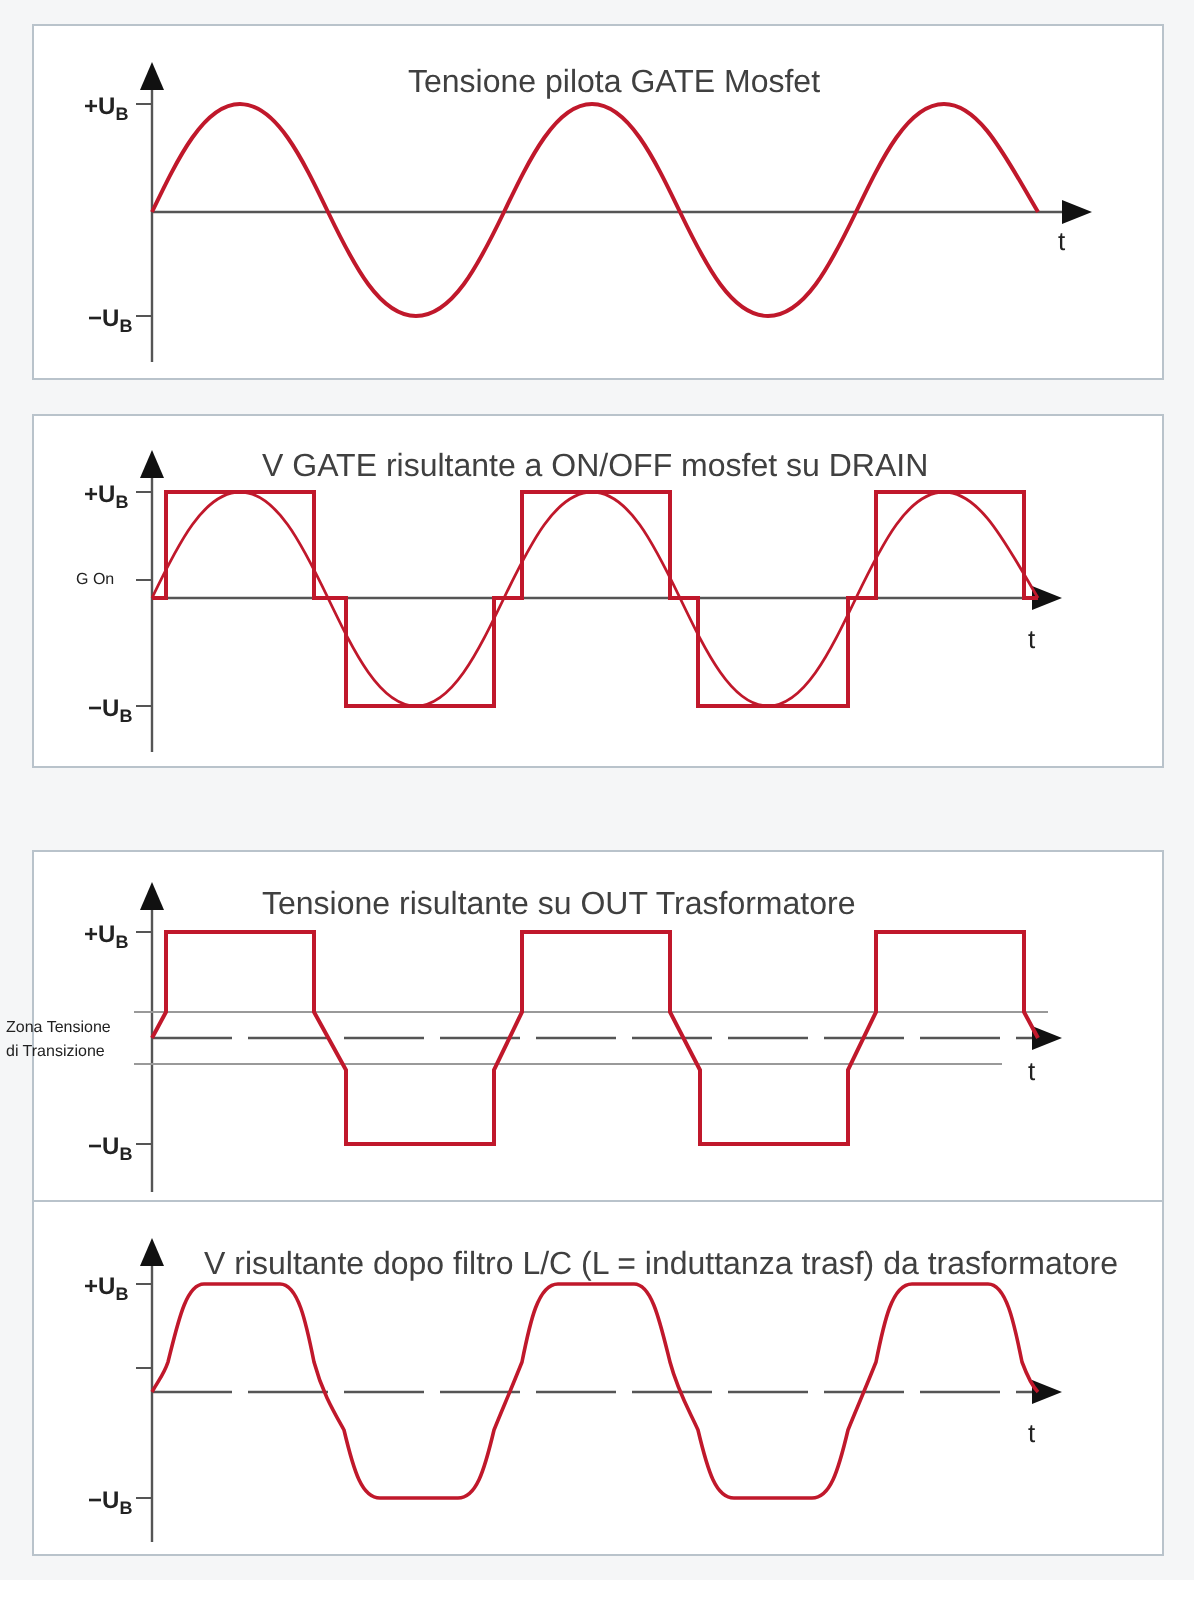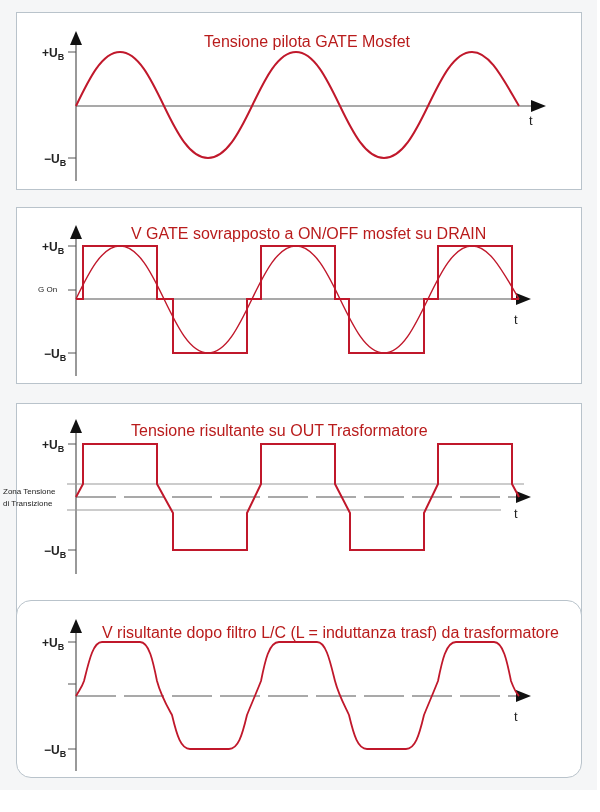--- a/index.html
+++ b/index.html
@@ -1,20 +1,20 @@
 <!DOCTYPE html>
 <html><head>
 <meta charset="utf-8">
 <style>
   html, body { margin: 0; padding: 0; }
   body { width: 600px; height: 812px; background: #ffffff; position: relative; overflow: hidden; font-family: "Liberation Sans", sans-serif; }
   .bg-strip { position: absolute; left: 0; top: 0; width: 597px; height: 790px; background: #f5f6f7; }
   .panel { position: absolute; left: 16px; width: 566px; background: #ffffff; border: 1px solid #b9c3cb; box-sizing: border-box; }
   .panel svg { position: absolute; left: -16px; top: 0; overflow: visible; }
-  .title { position: absolute; font-size: 16px; color: #b91c1c; white-space: nowrap; }
+  .title { position: absolute; font-size: 16px; color: #404040; white-space: nowrap; }
   .lbl { font-family: "Liberation Sans", sans-serif; fill: #222; }
 </style>
 </head>
 <body>
 
 <div class="bg-strip"></div>
 
 <div class="panel" style="top:12px;height:178px;">
   <div class="title" style="left:187px;top:20px;">Tensione pilota GATE Mosfet</div>
   <svg width="600" height="178">
@@ -27,41 +27,41 @@
       <line x1="67" y1="157" x2="75" y2="157" stroke="#555"></line>
       <text class="lbl" x="41" y="56" font-size="12" font-weight="bold">+U<tspan font-size="9" dy="3">B</tspan></text>
       <text class="lbl" x="43" y="162" font-size="12" font-weight="bold">−U<tspan font-size="9" dy="3">B</tspan></text>
       <text class="lbl" x="528" y="124" font-size="13">t</text>
       <path d="M75,105 C88,78 101,51 119,51 C137,51 150,78 163,105 C176,132 189,157 207,157 C225,157 238,132 251,105 C264,78 277,51 295,51 C313,51 326,78 339,105 C352,132 365,157 383,157 C401,157 414,132 427,105 C440,78 453,51 471,51 C489,51 502,78 518,105" fill="none" stroke="#c0182b" stroke-width="2"></path>
     </g>
   </svg>
 </div>
 
 <div class="panel" style="top:207px;height:177px;">
-  <div class="title" style="left:114px;top:17px;">V GATE sovrapposto a ON/OFF mosfet su DRAIN</div>
+  <div class="title" style="left:114px;top:17px;">V GATE risultante a ON/OFF mosfet su DRAIN</div>
   <svg width="600" height="177">
     <g transform="translate(0,-207)">
       <line x1="75" y1="238" x2="75" y2="375" stroke="#555" stroke-width="1.2"></line>
       <polygon points="69,238 81,238 75,224" fill="#111"></polygon>
       <line x1="75" y1="298" x2="517" y2="298" stroke="#555" stroke-width="1.2"></line>
       <polygon points="515,292 515,304 530,298" fill="#111"></polygon>
       <line x1="67" y1="245" x2="75" y2="245" stroke="#555"></line>
       <line x1="67" y1="289" x2="75" y2="289" stroke="#555"></line>
       <line x1="67" y1="352" x2="75" y2="352" stroke="#555"></line>
       <text class="lbl" x="41" y="250" font-size="12" font-weight="bold">+U<tspan font-size="9" dy="3">B</tspan></text>
       <text class="lbl" x="37" y="291" font-size="8">G On</text>
       <text class="lbl" x="43" y="357" font-size="12" font-weight="bold">−U<tspan font-size="9" dy="3">B</tspan></text>
       <text class="lbl" x="513" y="323" font-size="13">t</text>
       <path d="M75,298 C88,271 101,245 119,245 C137,245 150,271 163,298 C176,325 189,352 207,352 C225,352 238,325 251,298 C264,271 277,245 295,245 C313,245 326,271 339,298 C352,325 365,352 383,352 C401,352 414,325 427,298 C440,271 453,245 471,245 C489,245 502,271 518,298" fill="none" stroke="#c0182b" stroke-width="1.4"></path>
       <path d="M75,298 L82,298 L82,245 L156,245 L156,298 L172,298 L172,352 L246,352 L246,298 L260,298 L260,245 L334,245 L334,298 L348,298 L348,352 L423,352 L423,298 L437,298 L437,245 L511,245 L511,298 L518,298" fill="none" stroke="#c0182b" stroke-width="2"></path>
     </g>
   </svg>
 </div>
 
-<div class="panel" style="top:403px;height:220px;">
+<div class="panel" style="top:425px;height:220px;">
   <div class="title" style="left:114px;top:18px;">Tensione risultante su OUT Trasformatore</div>
   <div style="position:absolute;left:-14px;top:82px;font-size:8px;line-height:12px;color:#222;">
     <div>Zona Tensione</div>
     <div>di Transizione</div>
   </div>
   <svg width="600" height="178">
     <g transform="translate(0,-403)">
       <line x1="75" y1="432" x2="75" y2="573" stroke="#555" stroke-width="1.2"></line>
       <polygon points="69,432 81,432 75,418" fill="#111"></polygon>
       <line x1="66" y1="483" x2="523" y2="483" stroke="#999" stroke-width="1"></line>
@@ -71,21 +71,21 @@
       <line x1="67" y1="443" x2="75" y2="443" stroke="#555"></line>
       <line x1="67" y1="549" x2="75" y2="549" stroke="#555"></line>
       <text class="lbl" x="41" y="448" font-size="12" font-weight="bold">+U<tspan font-size="9" dy="3">B</tspan></text>
       <text class="lbl" x="43" y="554" font-size="12" font-weight="bold">−U<tspan font-size="9" dy="3">B</tspan></text>
       <text class="lbl" x="513" y="517" font-size="13">t</text>
       <path d="M75,496 L82,483 L82,443 L156,443 L156,483 L172,512 L172,549 L246,549 L246,512 L260,483 L260,443 L334,443 L334,483 L349,512 L349,549 L423,549 L423,512 L437,483 L437,443 L511,443 L511,483 L518,496" fill="none" stroke="#c0182b" stroke-width="2"></path>
     </g>
   </svg>
 </div>
 
-<div class="panel" style="top:600px;height:178px;border-radius:15px;">
+<div class="panel" style="top:600px;height:178px;">
   <div class="title" style="left:85px;top:23px;">V risultante dopo filtro L/C (L = induttanza trasf) da trasformatore</div>
   <svg width="600" height="178">
     <g transform="translate(0,-600)">
       <line x1="75" y1="632" x2="75" y2="770" stroke="#555" stroke-width="1.2"></line>
       <polygon points="69,632 81,632 75,618" fill="#111"></polygon>
       <line x1="75" y1="695" x2="517" y2="695" stroke="#555" stroke-width="1.2" stroke-dasharray="40,8"></line>
       <polygon points="515,689 515,701 530,695" fill="#111"></polygon>
       <line x1="67" y1="641" x2="75" y2="641" stroke="#555"></line>
       <line x1="67" y1="683" x2="75" y2="683" stroke="#555"></line>
       <line x1="67" y1="748" x2="75" y2="748" stroke="#555"></line>

